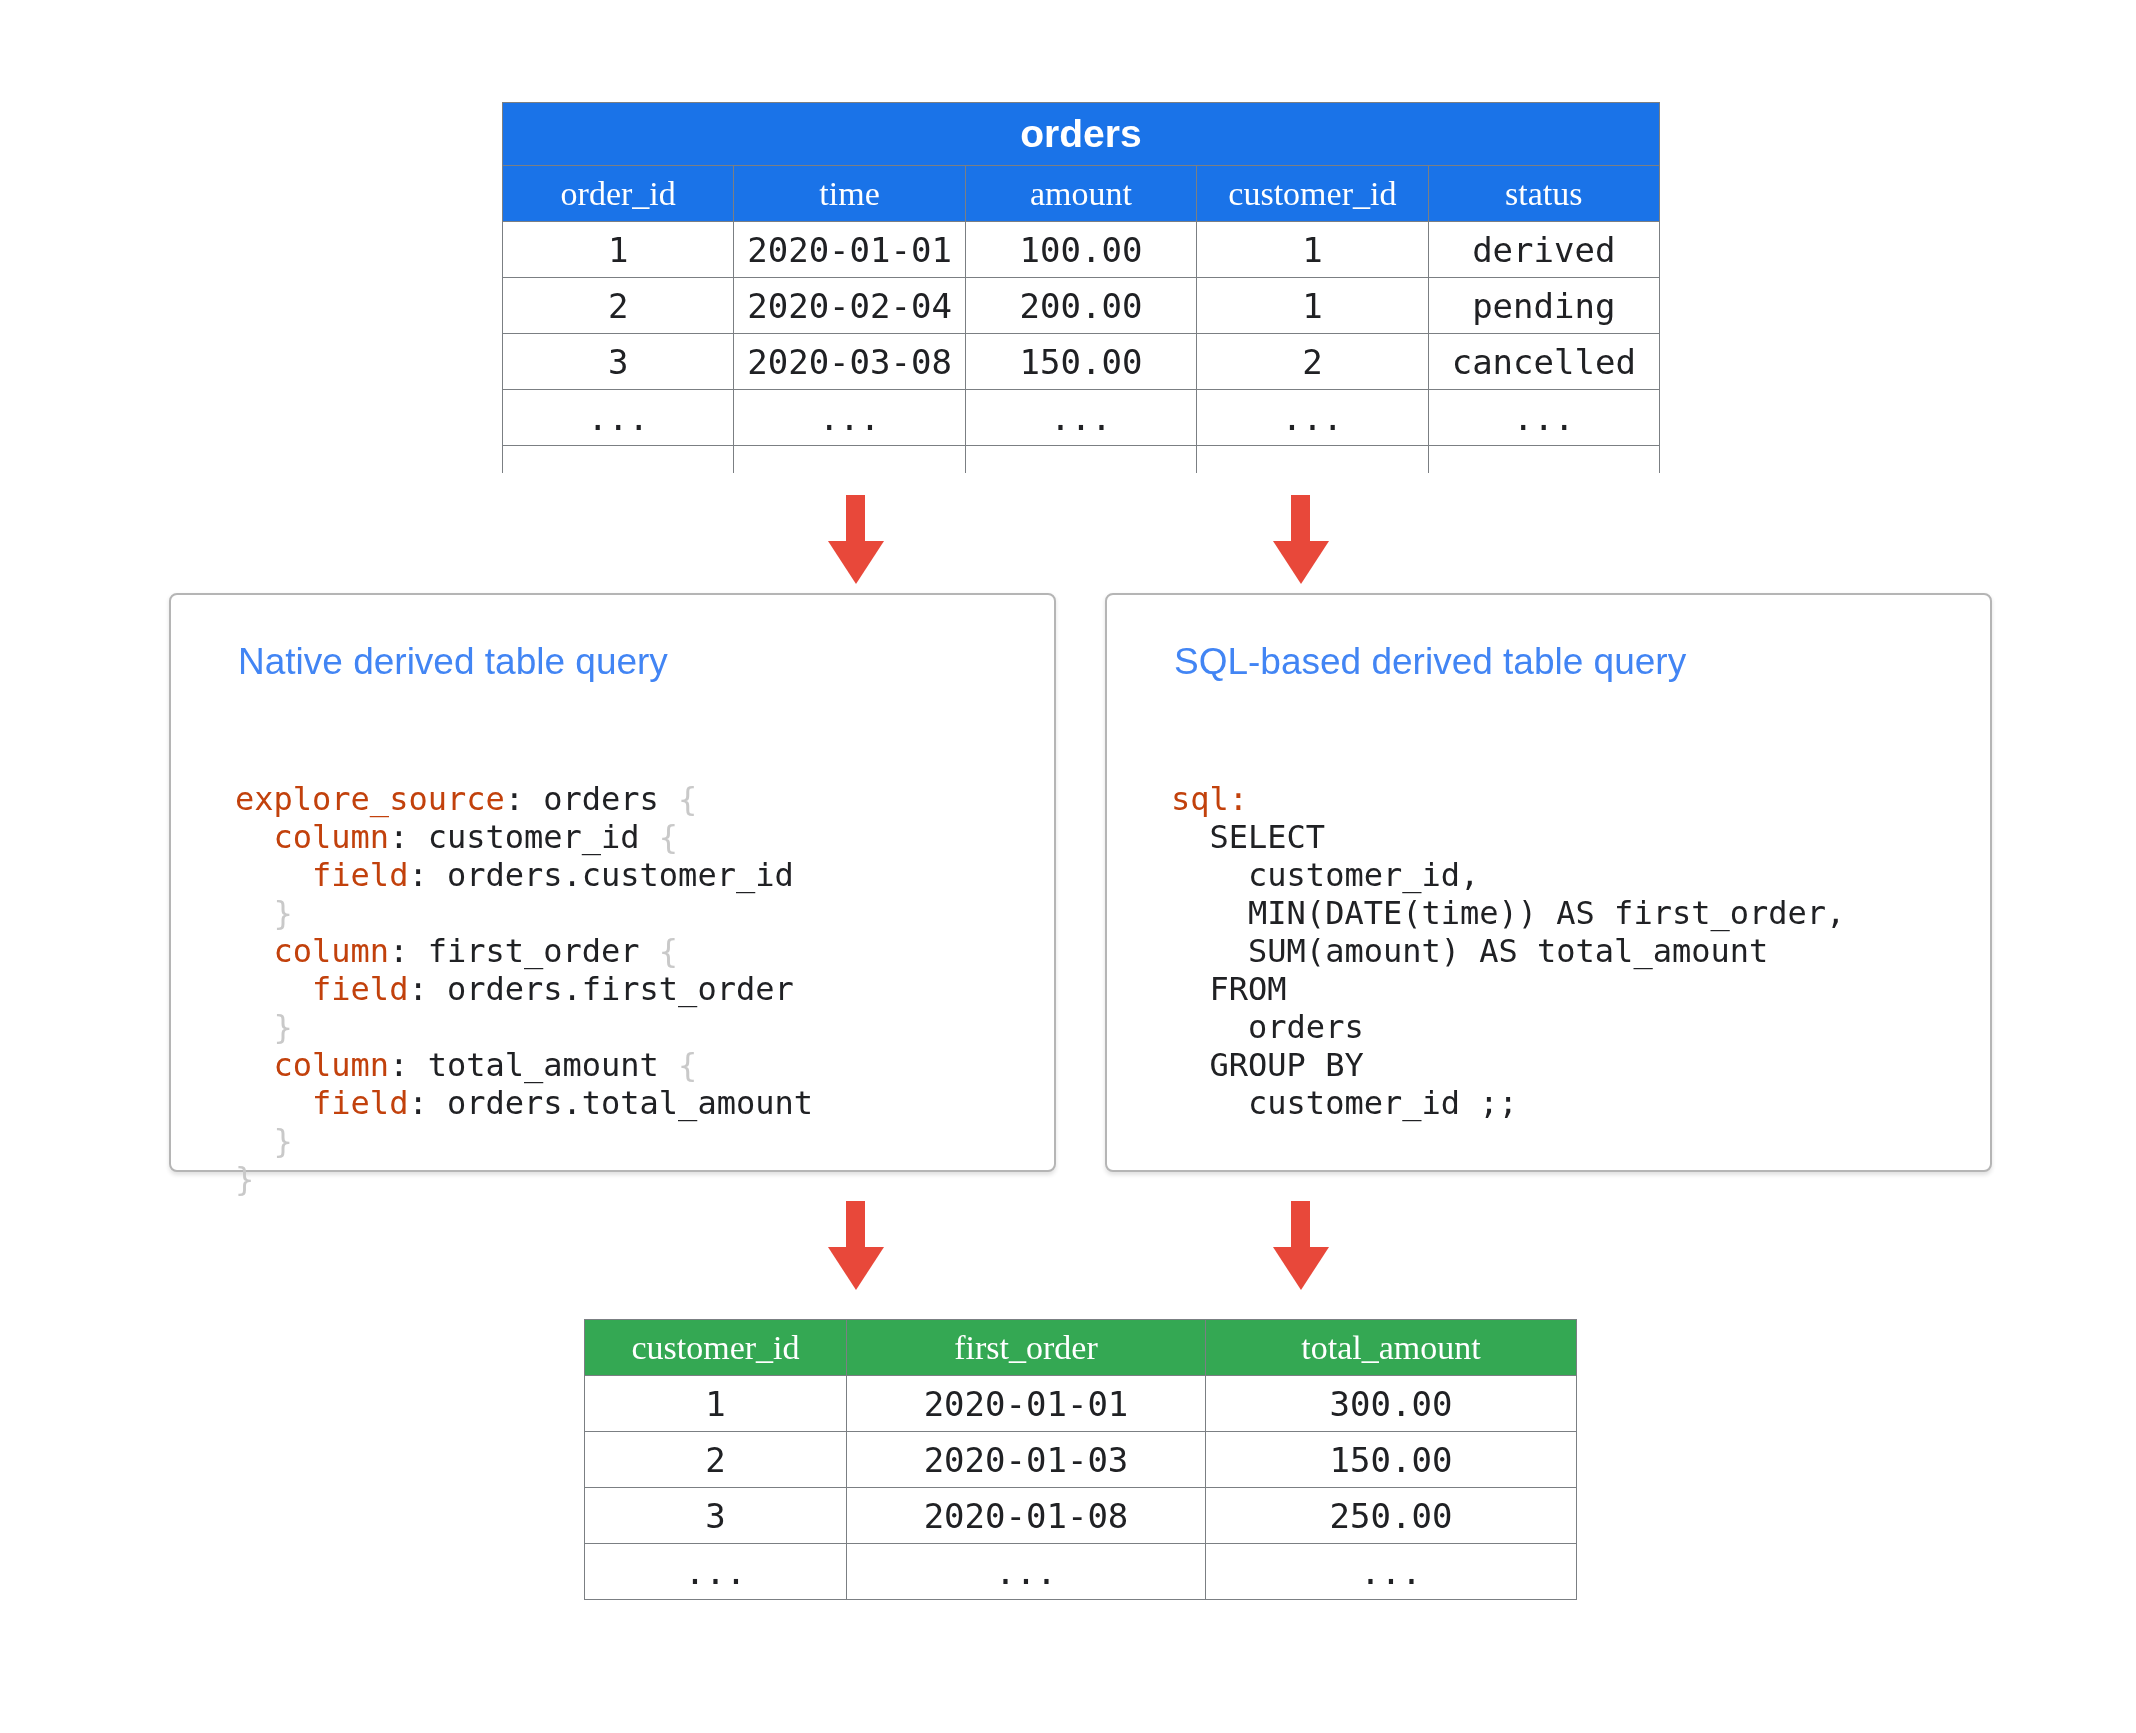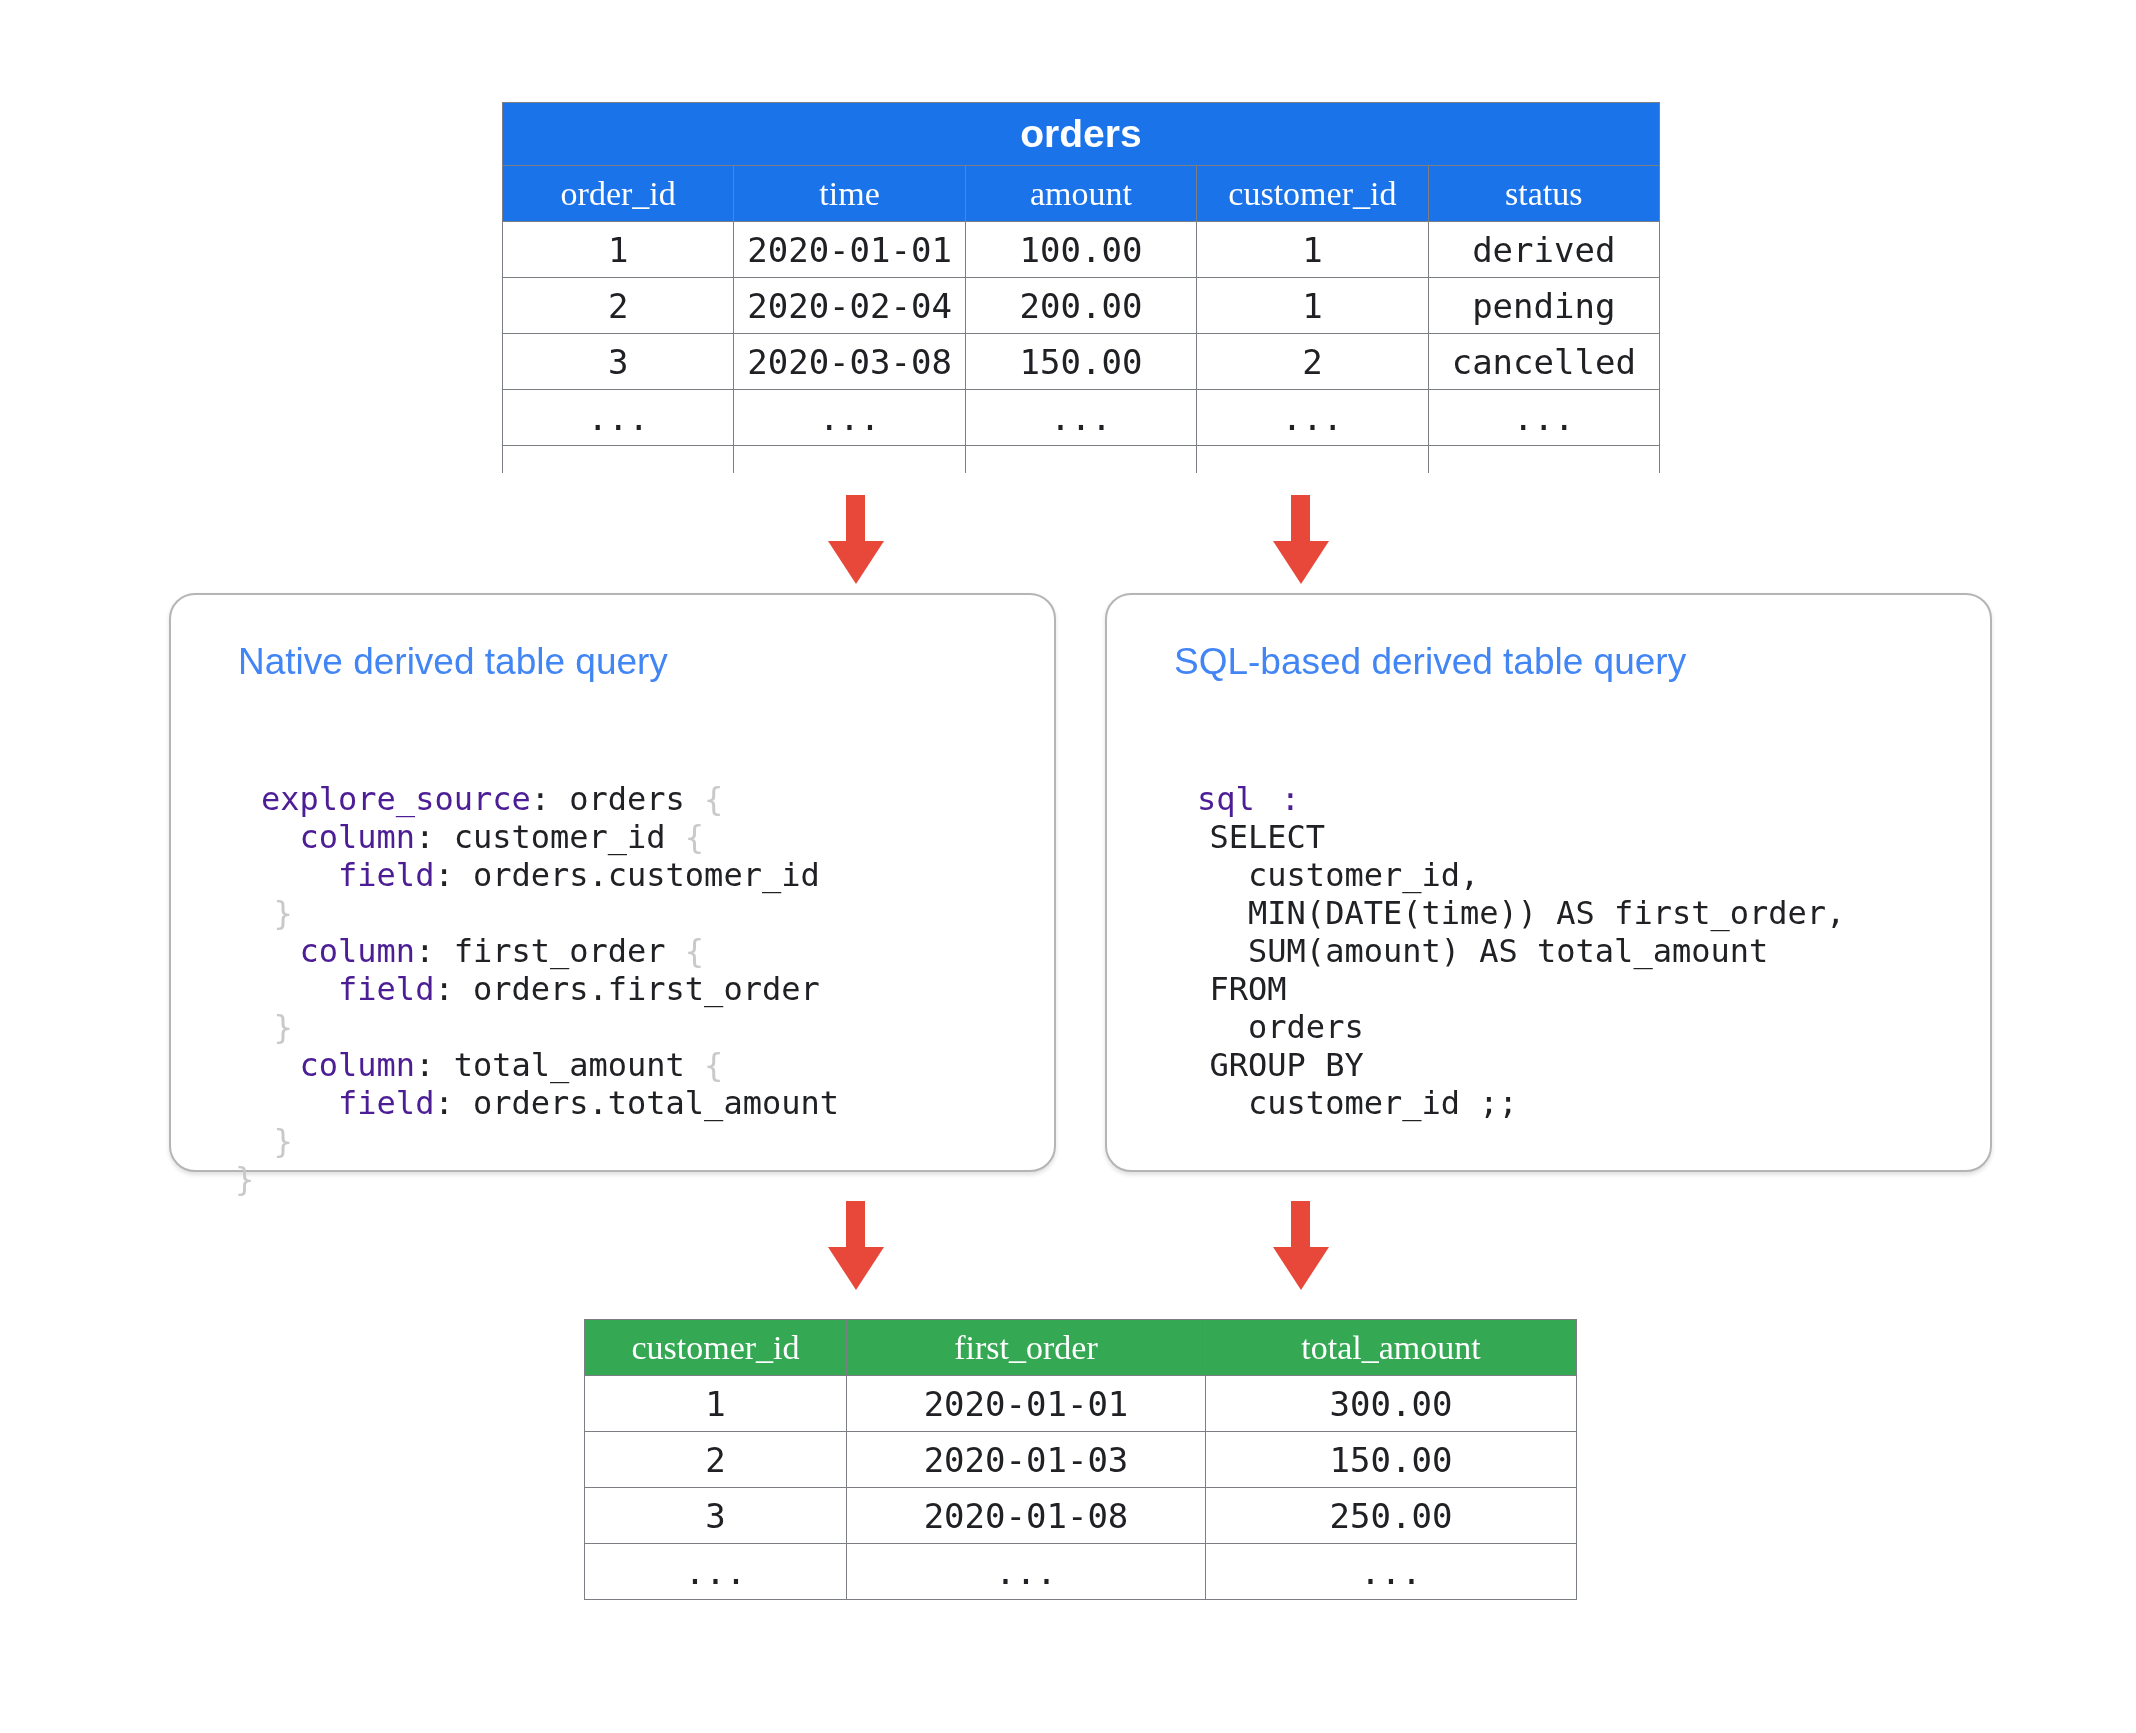--- a/index.html
+++ b/index.html
@@ -56,42 +56,42 @@
       border-right:28px solid transparent;
       border-top:43px solid #e8483a;
   }
 
   
   .code-card{
       position:absolute;
       box-sizing:border-box;
       background:#ffffff;
       border:2.7px solid #b5b5b5;
-      border-radius:26px;
+      border-radius:8px;
       box-shadow:0 2.7px 4.5px rgba(0,0,0,.12);
   }
   #card-native{left:169px;top:593px;width:887px;height:579px;}
   #card-sql{left:1105px;top:593px;width:887px;height:579px;padding-left:23px;}
 
   .card-title{
       position:absolute;left:67px;top:46px;
       font-family:"Liberation Sans",sans-serif;
       font-size:37px;
       color:#4285f4;
       white-space:nowrap;
   }
   .code-block{
       position:absolute;left:64px;top:153px;right:18px;
       font-family:"DejaVu Sans Mono","Liberation Mono",monospace;
       font-size:32px;
       line-height:38px;
       white-space:pre;
       color:#202124;
   }
-  .kw{color:#4c1d95;margin-left:26px;}
+  .kw{color:#c2410c;}
   .br{color:#c9c9c9;}
 </style>
 </head>
 <body>
 
 <table class="db-table" id="orders-table">
   <tbody>
     <tr>
       <td class="tbl-title" colspan="5">orders</td>
     </tr>

